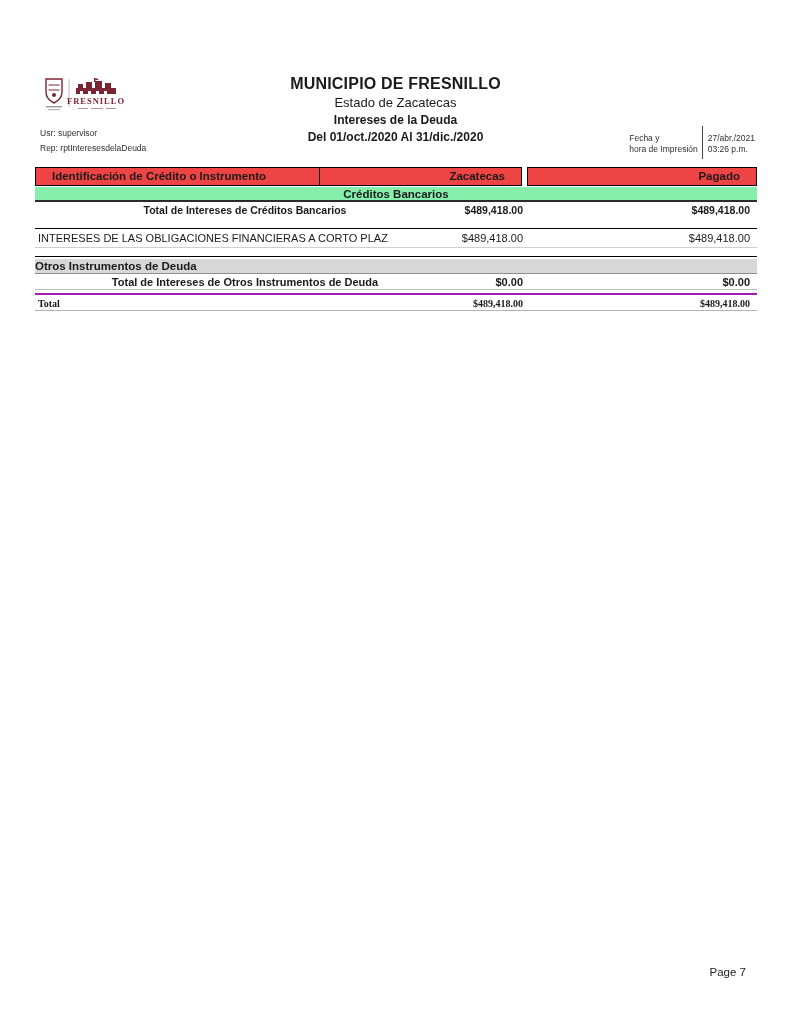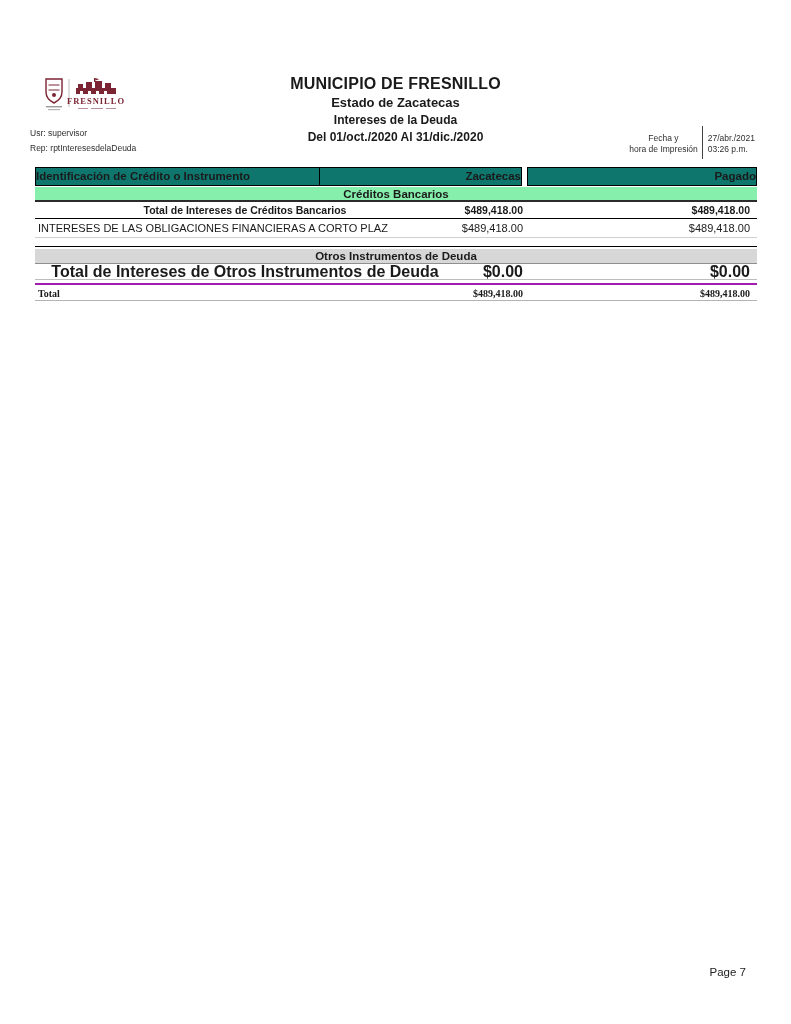--- a/index.html
+++ b/index.html
@@ -12,62 +12,62 @@
     color:#1a1a1a;
     overflow:hidden;
   }
 
   
   .logo-block { position:absolute; left:42px; top:76px; width:95px; height:44px; }
 
   
   .title-block { position:absolute; left:0; top:75px; width:791px; text-align:center; }
   .t-main   { font-size:16px; font-weight:bold; letter-spacing:.2px; }
-  .t-sub1   { font-size:13px; font-weight:bold; margin-top:2px; }
+  .t-sub1   { font-size:13px; font-weight:normal; margin-top:2px; }
   .t-sub2   { font-size:12px; font-weight:bold; margin-top:3px;text-align:center; }
   .t-period { font-size:12px; font-weight:bold; margin-top:3px; }
 
   
-  .meta-left { position:absolute; left:30px; top:128px; font-size:8.5px; color:#2e2e2e; }
+  .meta-left { position:absolute; left:40px; top:128px; font-size:8.5px; color:#2e2e2e; }
   .meta-left div { margin-bottom:5px; }
 
   
   .print-block { position:absolute; top:126px; right:36px; display:flex; font-size:8.5px; color:#2e2e2e; }
-  .print-labels { text-align:center; padding:7px 4px 0 0; line-height:11px; }
+  .print-labels { text-align:left; padding:7px 4px 0 0; line-height:11px; }
   .print-values { border-left:1px solid #444; padding:2px 0 4px 5px; line-height:11px; }
   .print-values div:first-child { padding-top:5px; }
 
   
   .report-table { position:absolute; left:35px; top:167px; width:722px; font-size:11px; }
 
   .thead { display:flex; height:19px; }
-  .th { background:#0f766e; border:1.5px solid #000; font-weight:bold; font-size:11.5px; line-height:16px; padding:0 0; }
+  .th { background:#ef4444; border:1.5px solid #000; font-weight:bold; font-size:11.5px; line-height:16px; padding:0 16px; }
   .th-ident { width:285px; text-align:left; }
   .th-dev   { width:202px; text-align:right; border-left:none; }
   .th-gap   { width:5px; }
   .th-pag   { width:230px; text-align:right; }
 
   .section-bar {
     background:#86efac; height:15px; line-height:15px;
     text-align:center; font-weight:bold; font-size:11.5px;
     border-bottom:2px solid #2b2b2b; margin-top:1px;
   }
   .section-wrap2 { border-top:1.5px solid #000; padding-top:2px; margin-top:8px; }
   .section-bar2 {
     background:#d7d7d7; height:15px; line-height:15px;
-    text-align:center; font-weight:bold; font-size:11.5px;
+    text-align:left; font-weight:bold; font-size:11.5px;
     border-bottom:1px solid #8f8f8f;
   }
 
-  .row { position:relative; height:17px; line-height:17px; }
+  .row { position:relative; height:27px; line-height:17px; }
   .row-total { font-weight:bold; font-size:10.5px; border-bottom:1.2px solid #000; }
   .row-total .lbl { width:420px; text-align:center; overflow:hidden; white-space:nowrap; }
   .row-data { font-size:11px; height:19px; line-height:19px; border-bottom:1px solid #cfcfcf; }
   .row-data .lbl { width:372px; padding-left:3px; overflow:hidden; white-space:nowrap; }
-  .row-total2 { font-weight:bold; font-size:16px; height:16px; line-height:16px; border-bottom:1px solid #bdbdbd; }
+  .row-total2 { font-weight:bold; font-size:11px; height:16px; line-height:16px; border-bottom:1px solid #bdbdbd; }
   .row-total2 .lbl { width:420px; text-align:center; overflow:hidden; white-space:nowrap; }
   .row-grand { font-weight:bold; font-size:10px; height:18px; line-height:18px;
                border-top:2px solid #a21caf; border-bottom:1px solid #b3b3b3; margin-top:3px;font-family:Liberation Serif, serif; }
   .row-grand .lbl { padding-left:3px; }
   .val-dev { position:absolute; right:234px; top:0; }
   .val-pag { position:absolute; right:7px; top:0; }
 
   
   .page-number { position:absolute; right:45px; top:966px; font-size:11.5px; color:#222; }
 </style>

